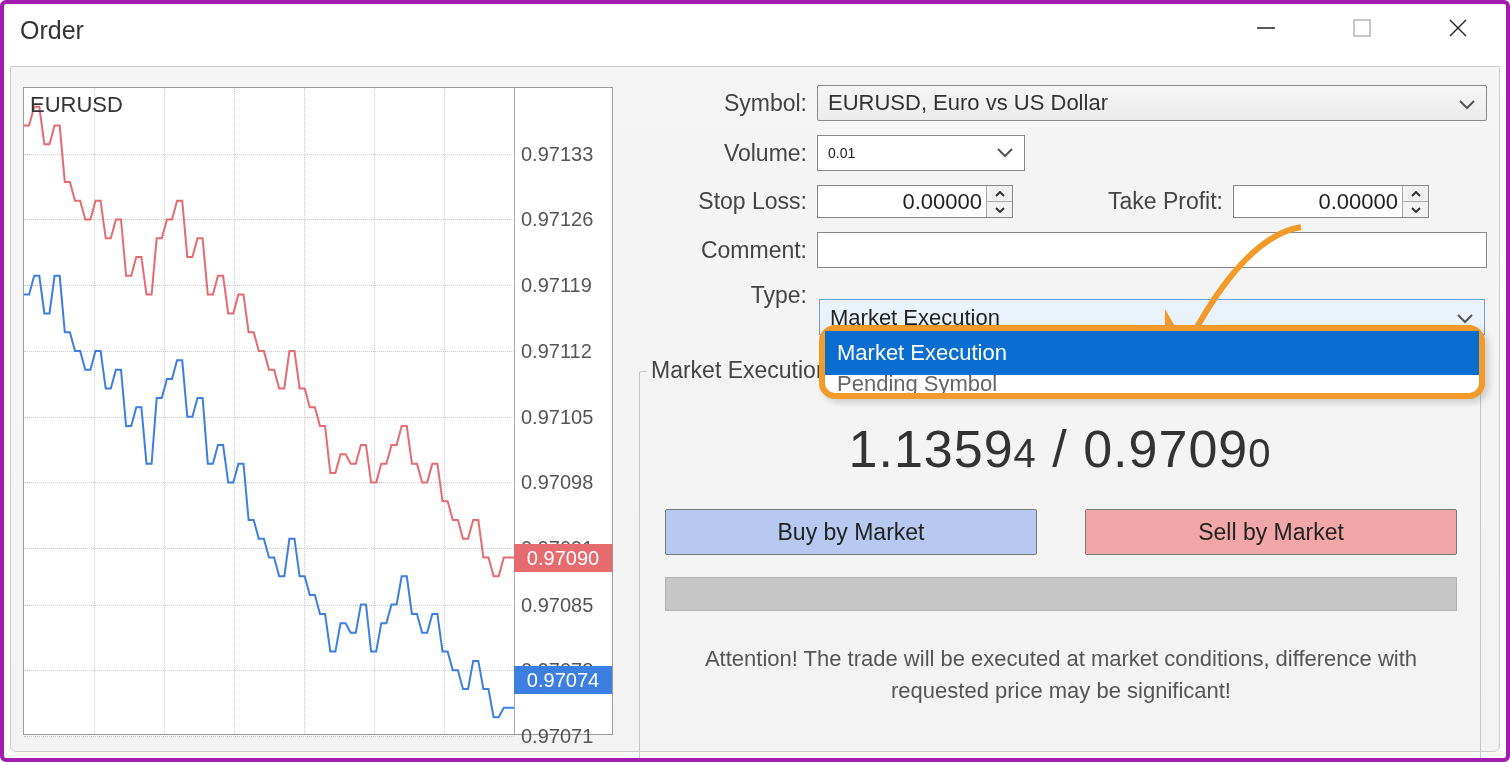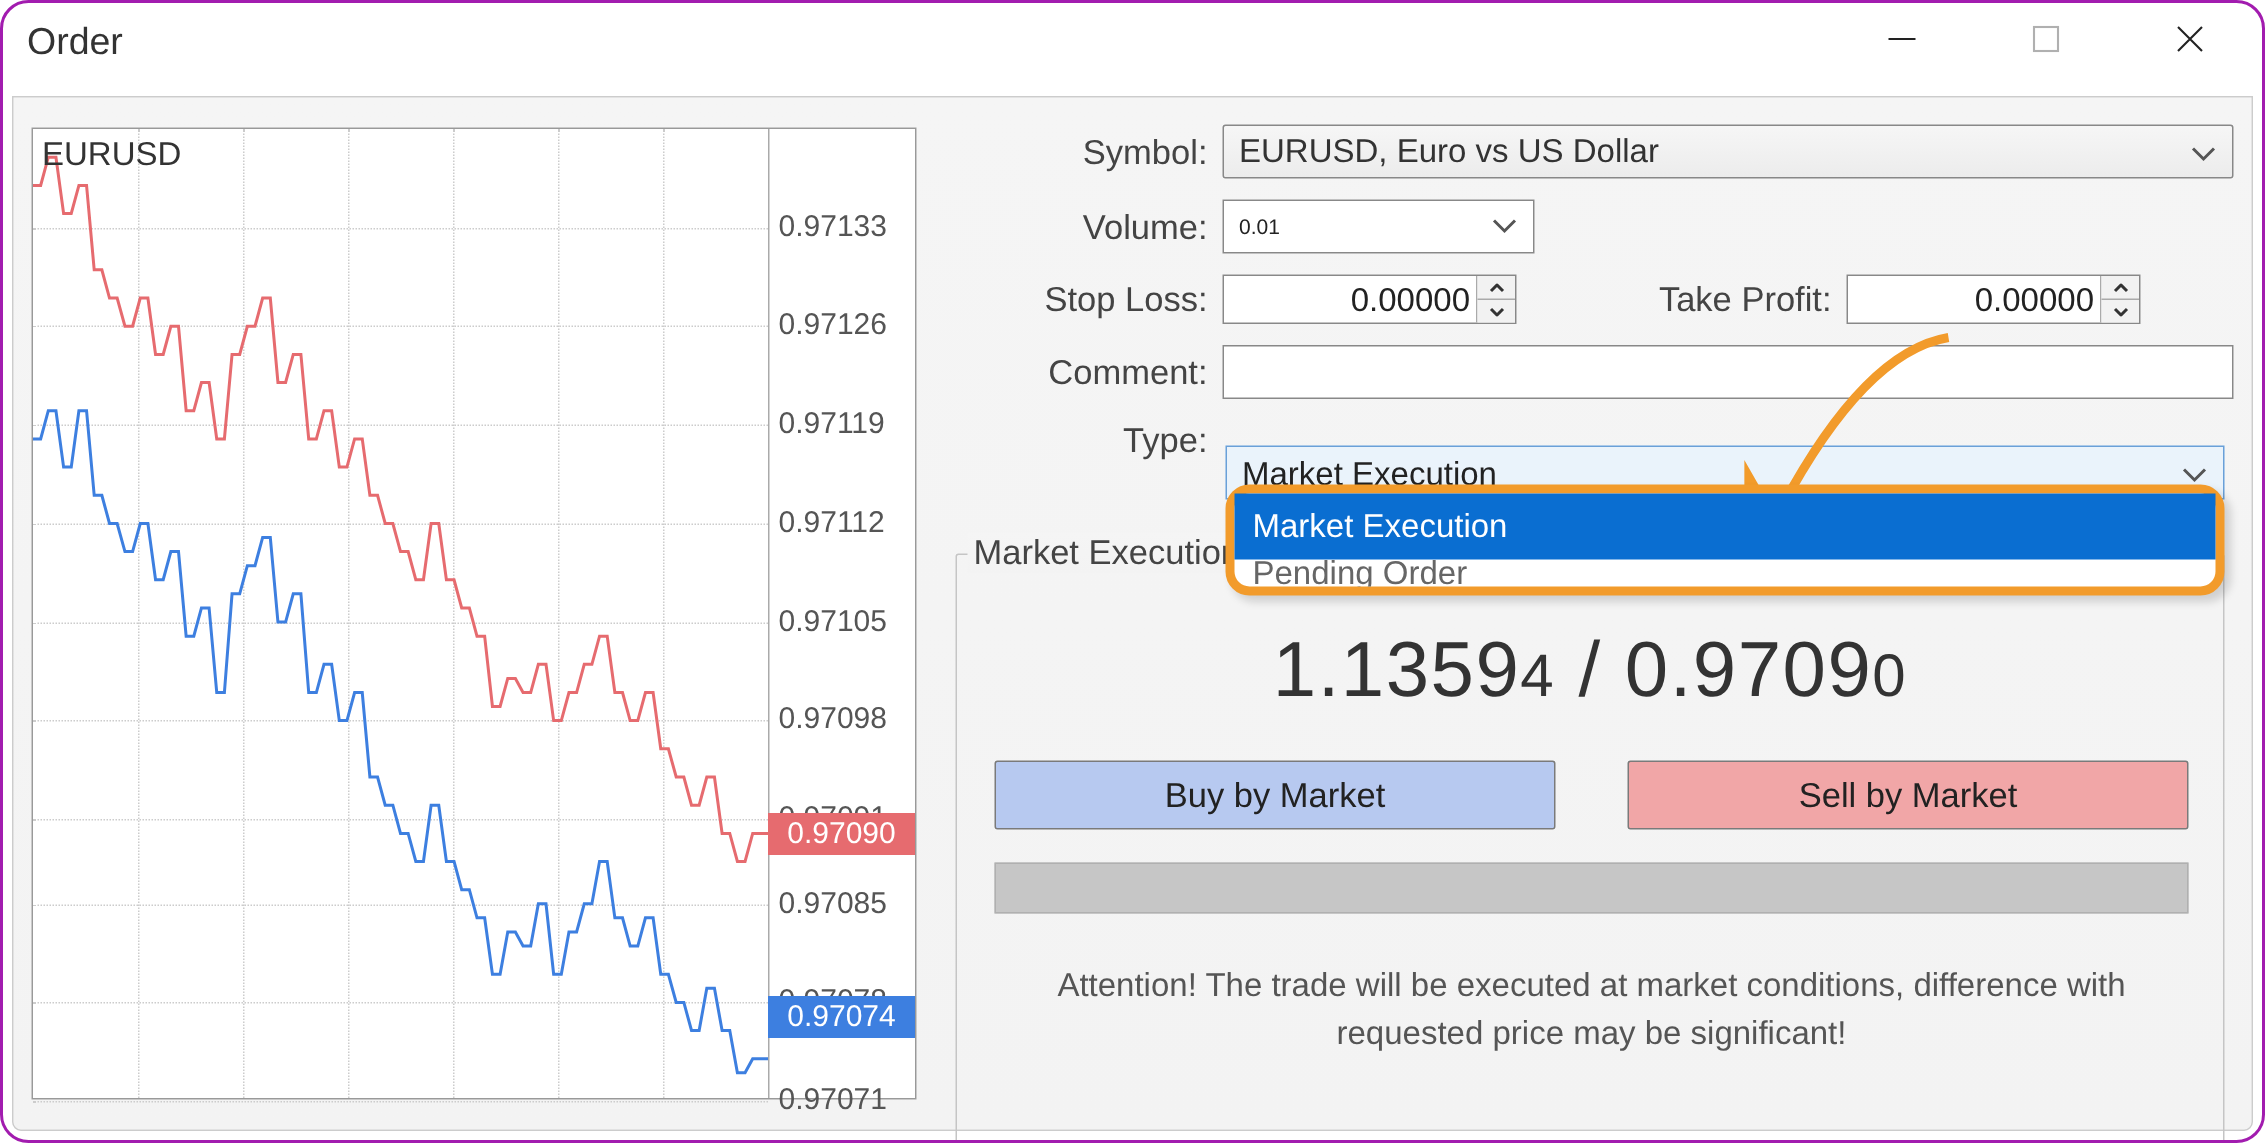--- a/index.html
+++ b/index.html
@@ -1,17 +1,17 @@
 <!DOCTYPE html>
 <html><head>
 <meta charset="utf-8">
 <style>
   * { box-sizing: border-box; margin: 0; padding: 0; }
   html, body { width: 1510px; height: 762px; font-family: "Segoe UI", Tahoma, sans-serif; font-size: 14px; color: #222; background: #fff; }
-  .window { width: 100%; height: 100%; border: 2px solid #a21caf; border-radius: 19px; position: relative; overflow: hidden; }
+  .window { width: 100%; height: 100%; border: 4px solid #a21caf; border-radius: 6px; position: relative; overflow: hidden; }
   .titlebar { height: 62px; display: flex; align-items: flex-start; padding: 6px 12px 0 16px; position: relative; }
   .titlebar .title { font-size: 25px; color: #333; margin-top: 6px; }
   .win-controls { position: absolute; right: 0; top: 0; display: flex; }
   .win-btn { width: 96px; height: 48px; display: flex; align-items: center; justify-content: center; cursor: default; }
   .win-btn svg { stroke: #222; stroke-width: 1.4; fill: none; }
   .win-btn.maximize svg { stroke: #b0b0b0; }
   .client { position: absolute; left: 6px; right: 6px; top: 62px; bottom: 6px; border: 1px solid #ccc; border-radius: 0 0 6px 6px; background: linear-gradient(#f5f5f5,#f3f3f3); }
 
   
   .chart-panel { position: absolute; left: 12px; top: 20px; width: 590px; height: 648px; border: 1px solid #999; background: #fff; }
@@ -203,21 +203,21 @@
 
     <div class="type-select">
       <span>Market Execution</span>
       <span class="chev"><svg viewBox="0 0 18 12">
             <path d="M2 3 L9 10 L16 3"></path>
           </svg></span>
     </div>
 
     <div class="dropdown">
       <div class="opt selected">Market Execution</div>
-      <div class="opt clip">Pending Order</div>
+      <div class="opt clip">Pending Symbol</div>
     </div>
 
     <div class="group-label">Market Execution</div>
     <div class="group-box"></div>
 
     <div class="quote">
       <span>1.1359</span><span class="small">4</span><span> / </span><span>0.9709</span><span class="small">0</span>
     </div>
 
     <div class="trade-btns">

